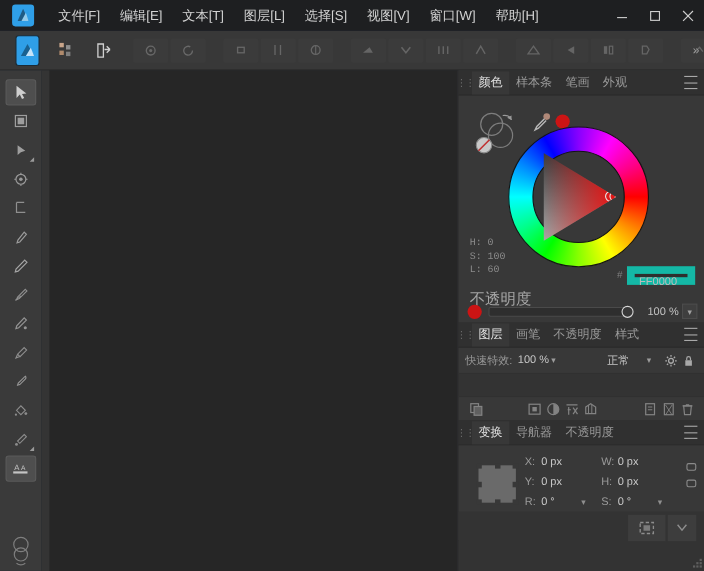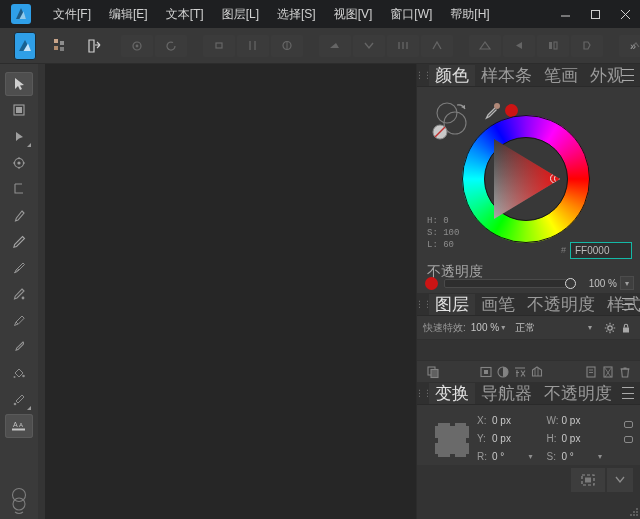--- a/index.html
+++ b/index.html
@@ -95,21 +95,21 @@
   }
   .panel-head {
     height: 23px; background: #303030; display: flex; align-items: center;
     border-bottom: 1px solid #2a2a2a; position: relative;
   }
   .grip {
     width: 12px; display: flex; justify-content: center; align-items: center;
     color: #6d6d6d; font-size: 9px; letter-spacing: -1px;
   }
   .ptab {
-    font-size: 17px; color: #9a9a9a; padding: 4px 6px; line-height: 13px;
+    font-size: 11px; color: #9a9a9a; padding: 4px 6px; line-height: 13px;
     white-space: nowrap;
   }
   .ptab.active { color: #e2e2e2; background: #383838; }
   .panel-menu {
     position: absolute; right: 6px; top: 5px; width: 12px; height: 12px;
     display: flex; flex-direction: column; justify-content: space-between;
   }
   .panel-menu i { display: block; height: 1px; background: #a9a9a9; }
 
   
@@ -152,21 +152,21 @@
   }
   .tri-sel i:first-child { left: 0; }
   .tri-sel i:last-child { left: 4px; }
   .hsl {
     position: absolute; left: 10px; top: 128px; font-size: 9px; color: #8c8c8c;
     line-height: 12px;
     font-family: Liberation Mono, monospace;
   }
   .hexfield {
     position: absolute; right: 8px; top: 155px; width: 62px; height: 17px;
-    background: #2e2e2e; border: 1px solid #14b8a6; color: #bdbdbd;
+    background: #2e2e2e; border: 7px solid #14b8a6; color: #bdbdbd;
     font-size: 10px; line-height: 15px; padding-left: 4px;
   }
   .hexmark { position: absolute; right: 74px; top: 158px; font-size: 9px; color: #7f7f7f; }
   .opacity-label { position: absolute; left: 10px; top: 176px; font-size: 14px; color: #a5a5a5; }
   .opacity-row {
     position: absolute; left: 8px; top: 188px; right: 6px; height: 16px;
     display: flex; align-items: center;
   }
   .op-dot { width: 13px; height: 13px; border-radius: 50%; background: #cc1414; }
   .op-track {
@@ -187,21 +187,21 @@
   
   .layer-opt {
     height: 24px; display: flex; align-items: center; padding: 0 6px;
     background: #383838; border-bottom: 1px solid #303030; font-size: 10px;
   }
   .layer-opt .lbl { color: #9a9a9a; margin-right: 5px; }
   .mini-num {
     color: #c6c6c6; font-size: 10px; margin-right: 2px;
   }
   .mini-caret { color: #9b9b9b; font-size: 8px; margin-right: 10px; }
-  .blend { color: #c6c6c6; font-size: 10px; flex: 1; }
+  .blend { color: #c6c6c6; font-size: 10px; flex: 1; margin-left: 37px; }
   .ico-btn { width: 16px; height: 16px; display: flex; align-items: center; justify-content: center; }
   .layer-list { height: 20px; background: #333333; }
   .layer-tools {
     height: 22px; background: #383838; display: flex; align-items: center;
     padding: 0 7px; border-top: 1px solid #303030;
   }
   .lt-ico { width: 17px; height: 16px; display: flex; align-items: center; justify-content: center; opacity: .75; }
   .lt-gap { flex: 1; }
 
   

